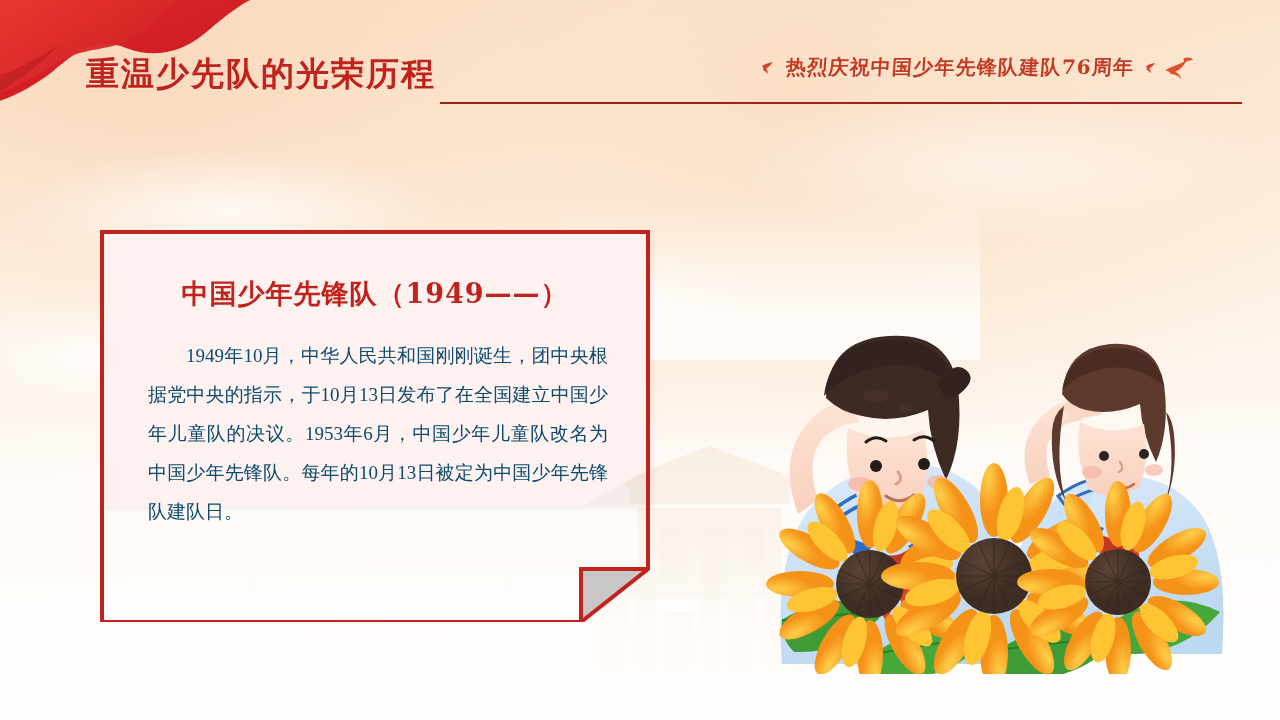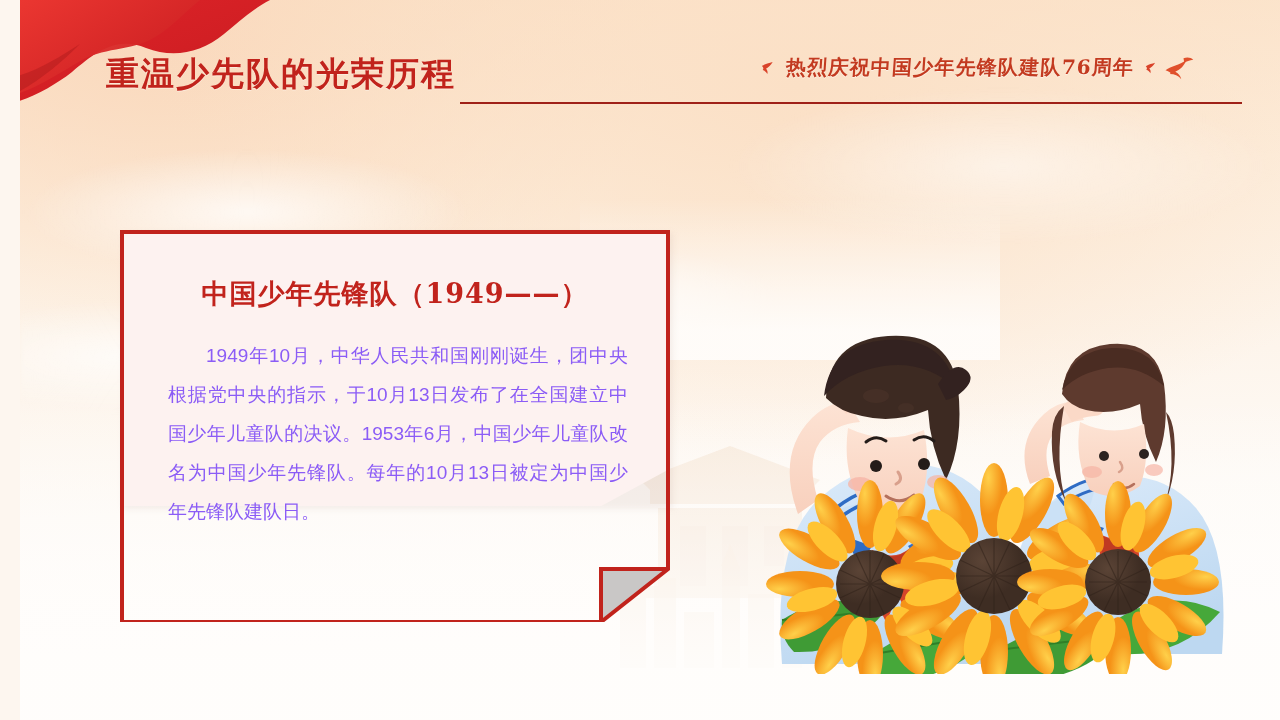--- a/index.html
+++ b/index.html
@@ -4,21 +4,21 @@
 <style>
   * { margin:0; padding:0; box-sizing:border-box; }
   html, body { width:1280px; height:720px; overflow:hidden; }
   body {
     font-family:"Liberation Serif", serif;
     background:#fdf6ef;
     position:relative;
   }
 
   
-  .slide { position:absolute; inset:0; overflow:hidden;margin-left:20px; }
+  .slide { position:absolute; inset:0; overflow:hidden; }
 
   .bg-base {
     position:absolute; inset:0;
     background:
       radial-gradient(ellipse 900px 520px at 62% 12%, #fbe0c6 0%, rgba(251,224,198,0) 72%),
       radial-gradient(ellipse 700px 430px at 12% 6%, #fad9bd 0%, rgba(250,217,189,0) 70%),
       linear-gradient(178deg, #fbe2c8 0%, #fdeedd 26%, #fdf4ea 48%, #fefaf6 68%, #fffdfc 86%, #ffffff 100%);
   }
   .bg-clouds {
     position:absolute; left:0; right:0; top:60px; height:380px;
@@ -87,22 +87,22 @@
 
   .card-heading {
     position:absolute; left:0; right:0; top:46px;
     text-align:center;
     font-family:"DejaVu Serif","Liberation Serif", serif;
     font-size:27px; font-weight:bold; letter-spacing:1px;
     color:#c1231c;
   }
   .card-text {
     position:absolute; left:48px; right:42px; top:106px;
-    font-family:Liberation Sans, sans-serif;
-    font-size:19px; line-height:39px; color:#8b5cf6;
+    font-family:Liberation Serif, serif;
+    font-size:19px; line-height:39px; color:#0c4a6e;
     text-indent:38px; text-align:justify;
   }
 
   
   .illustration { position:absolute; right:48px; bottom:46px; width:470px; height:490px; }
 </style>
 </head>
 <body>
 
 <div class="slide">

